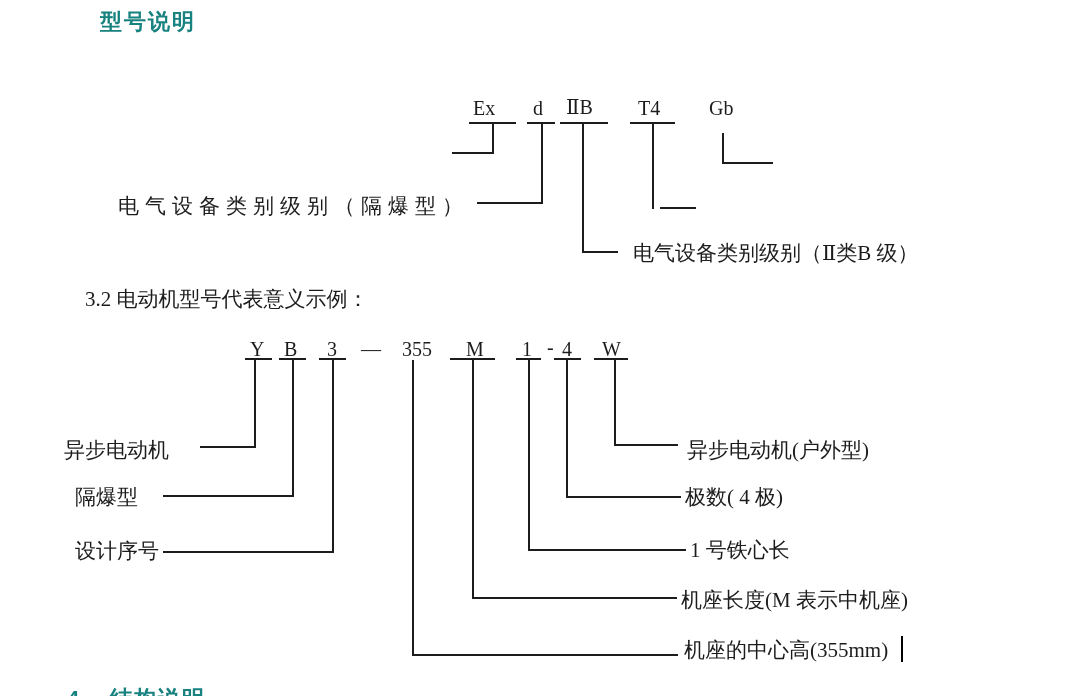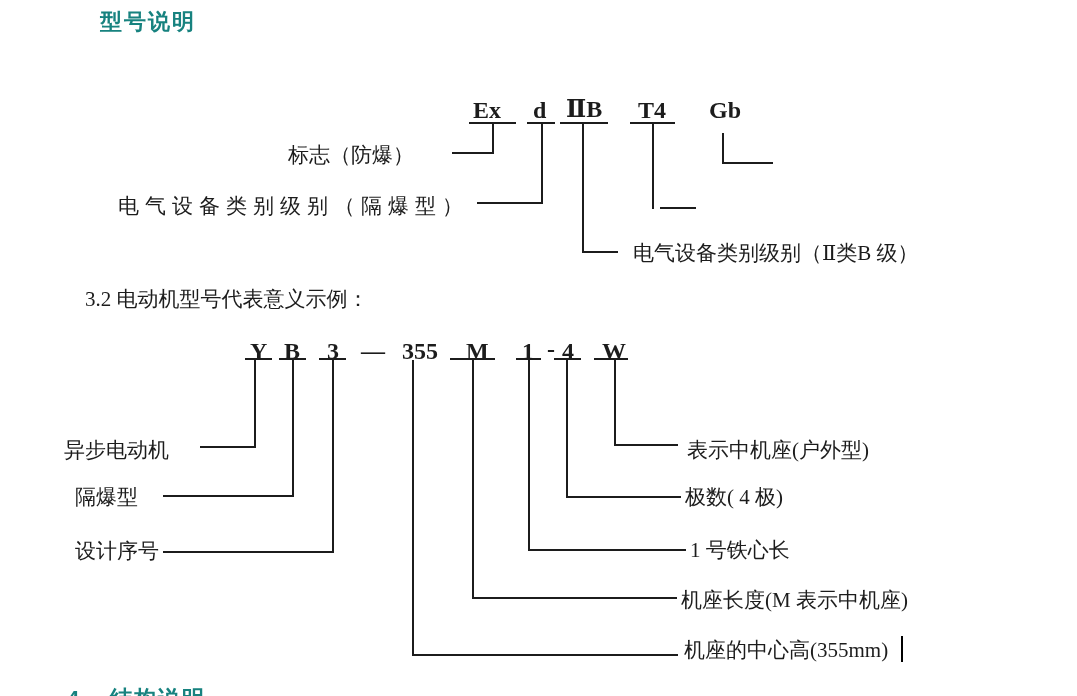--- a/index.html
+++ b/index.html
@@ -2,21 +2,21 @@
 <html><head>
 <meta charset="utf-8">
 <style>
   html,body { margin:0; padding:0; background:#ffffff; }
   .page {
     position:relative; width:1077px; height:696px; background:#ffffff;
     overflow:hidden; font-family:"Liberation Serif","DejaVu Serif",serif;
     color:#1c1c1c;
   }
   .t  { position:absolute; white-space:nowrap; font-size:21px; line-height:1.1; }
-  .tok{ position:absolute; white-space:nowrap; font-size:24px; line-height:1.1;font-weight:bold; }
+  .tok{ position:absolute; white-space:nowrap; font-size:20px; line-height:1.1; }
   .ln { position:absolute; background:#1c1c1c; }
   .head {
     color:#17827f; font-weight:bold; font-size:22px; letter-spacing:2px;
     font-family:"Liberation Sans","DejaVu Sans",sans-serif;
   }
   .sp31 { letter-spacing:8px; }
   .mark-label { width:156px; text-align:right; }
   .type-label { letter-spacing:6px; }
   .cursor { position:absolute; width:2px; height:26px; background:#000; }
 </style>
@@ -42,21 +42,20 @@
   <div class="ln" style="left:452px;top:152px;width:42px;height:2px"></div>
   <div class="ln" style="left:541px;top:122px;width:2px;height:82px"></div>
   <div class="ln" style="left:477px;top:202px;width:66px;height:2px"></div>
   <div class="ln" style="left:582px;top:122px;width:2px;height:131px"></div>
   <div class="ln" style="left:582px;top:251px;width:36px;height:2px"></div>
   <div class="ln" style="left:652px;top:122px;width:2px;height:87px"></div>
   <div class="ln" style="left:660px;top:207px;width:36px;height:2px"></div>
   <div class="ln" style="left:722px;top:133px;width:2px;height:31px"></div>
   <div class="ln" style="left:722px;top:162px;width:51px;height:2px"></div>
 
-  <div class="t mark-label" style="left:258px;top:144px">标志（防爆）</div>
   <div class="t type-label" style="left:118px;top:195px">电气设备类别级别（隔爆型）</div>
   <div class="t" style="left:633px;top:242px">电气设备类别级别（Ⅱ类B 级）</div>
 
   <div class="t" style="left:85px;top:288px">3.2 电动机型号代表意义示例：</div>
 
   <div class="tok" style="left:250px;top:338px">Y</div>
   <div class="tok" style="left:284px;top:338px">B</div>
   <div class="tok" style="left:327px;top:338px">3</div>
   <div class="tok" style="left:361px;top:338px">—</div>
   <div class="tok" style="left:402px;top:338px">355</div>
@@ -89,21 +88,21 @@
   <div class="ln" style="left:412px;top:654px;width:266px;height:2px"></div>
   <div class="ln" style="left:472px;top:597px;width:205px;height:2px"></div>
   <div class="ln" style="left:528px;top:549px;width:158px;height:2px"></div>
   <div class="ln" style="left:566px;top:496px;width:115px;height:2px"></div>
   <div class="ln" style="left:614px;top:444px;width:64px;height:2px"></div>
 
   <div class="t" style="left:64px;top:439px">异步电动机</div>
   <div class="t" style="left:75px;top:486px">隔爆型</div>
   <div class="t" style="left:75px;top:540px">设计序号</div>
 
-  <div class="t" style="left:687px;top:439px">表示中机座(户外型)</div>
+  <div class="t" style="left:687px;top:439px">异步电动机(户外型)</div>
   <div class="t" style="left:685px;top:486px">极数( 4 极)</div>
   <div class="t" style="left:690px;top:539px">1 号铁心长</div>
   <div class="t" style="left:681px;top:589px">机座长度(M 表示中机座)</div>
   <div class="t" style="left:684px;top:639px">机座的中心高(355mm)</div>
 
   <div class="cursor" style="left:901px;top:636px"></div>
 
   <div class="t head" style="left:67px;top:687px">4</div>
   <div class="t head" style="left:110px;top:687px">结构说明</div>
 

